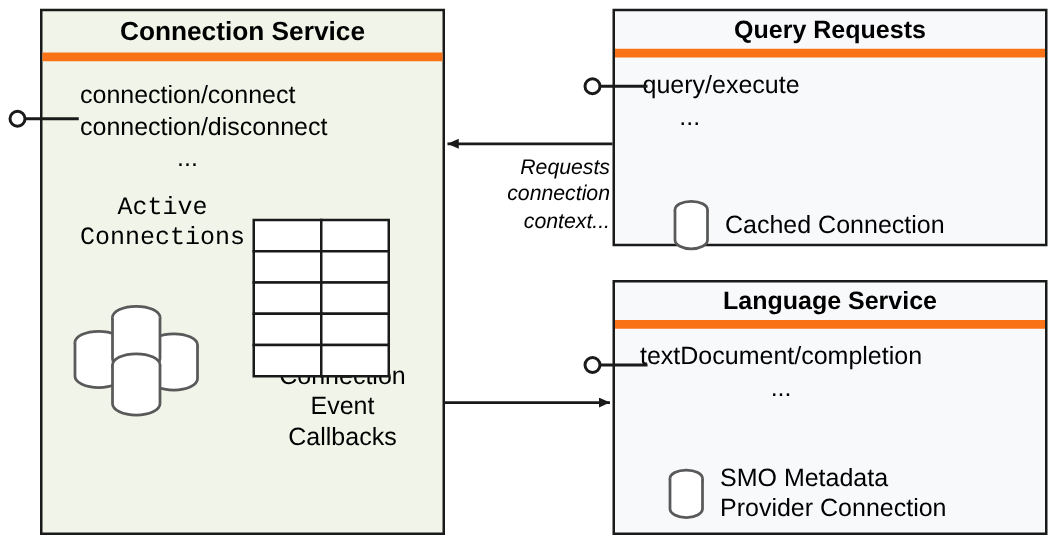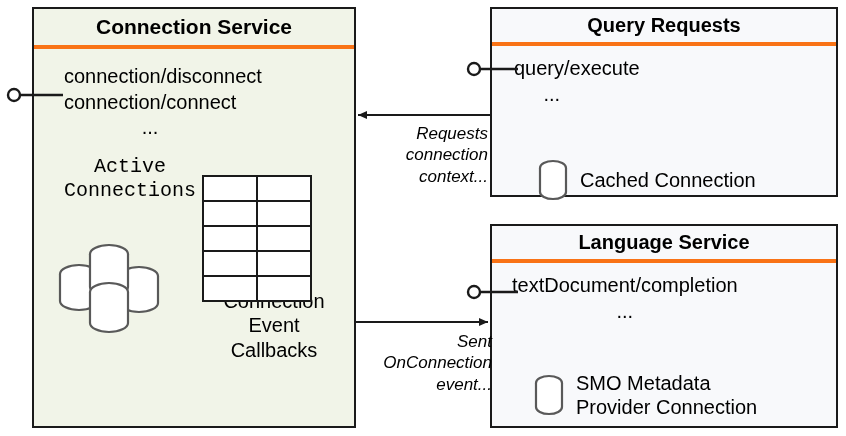--- a/index.html
+++ b/index.html
@@ -23,21 +23,21 @@
   
   .uml-box {
     position: absolute;
     box-sizing: border-box;
     border: 2px solid #1a1a1a;
     display: flex;
     flex-direction: column;
   }
   .uml-box .uml-header {
     box-sizing: border-box;
-    border-bottom: 4px solid #f97316;
+    border-bottom: 7px solid #f97316;
     text-align: center;
     font-weight: bold;
     color: #000000;
     display: flex;
     align-items: center;
     justify-content: center;
   }
   .uml-box .uml-body {
     position: relative;
     flex: 1 1 auto;
@@ -206,22 +206,22 @@
 </head>
 <body>
 
 <div id="canvas">
 
   <div class="uml-box" id="box-connection-service">
     <div class="uml-header">Connection Service</div>
     <div class="uml-body">
 
       <div class="endpoint-list" id="cs-endpoints">
+        <div>connection/connect</div>
         <div>connection/disconnect</div>
-        <div>connection/connect</div>
         <div class="ellipsis">...</div>
       </div>
 
       <div class="inner-label" id="active-connections-label">Active
 Connections</div>
 
       <div class="inner-label" id="callbacks-label">Connection
 Event
 Callbacks</div>
     </div>
@@ -267,23 +267,20 @@
         <span class="resource-text">SMO Metadata
 Provider Connection</span>
       </div>
     </div>
   </div>
 
   <div class="edge-label" id="edge-label-requests">Requests
 connection
 context...</div>
 
-  <div class="edge-label" id="edge-label-sent">Sent
-OnConnection
-event...</div>
 
   <svg id="overlay" viewBox="0 0 846 436">
     <defs>
       <marker id="arrow-head" markerWidth="10" markerHeight="10" refX="9" refY="4" orient="auto" markerUnits="userSpaceOnUse">
         <path d="M0,0 L9,4 L0,8 z" fill="#1a1a1a"></path>
       </marker>
     </defs>
 
     <g>
       <line class="stroke-dark" stroke-width="2.4" x1="20" y1="95" x2="63" y2="95"></line>

